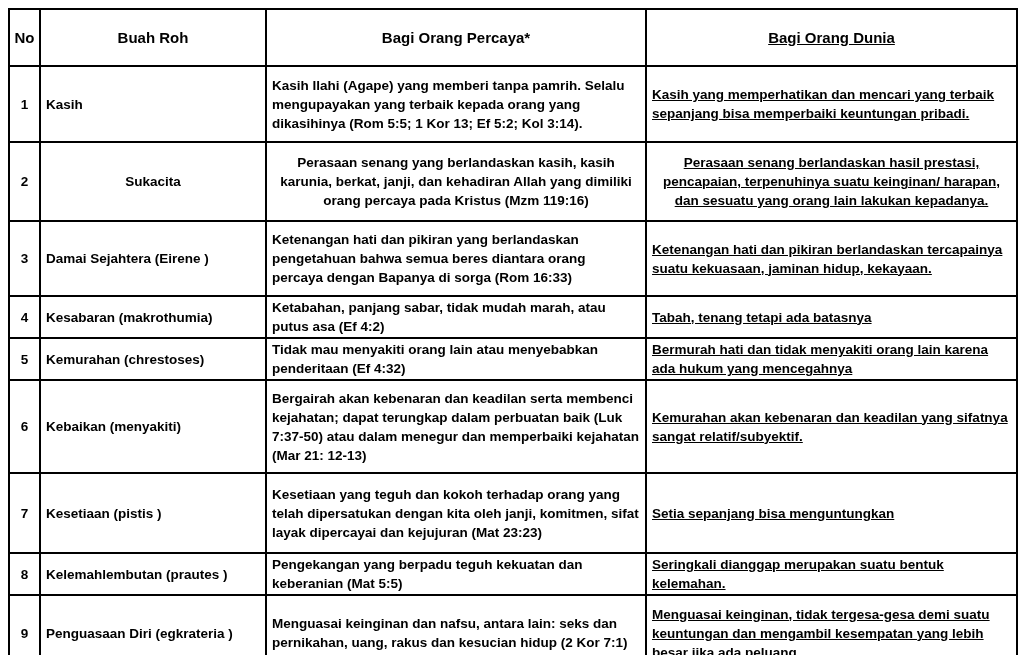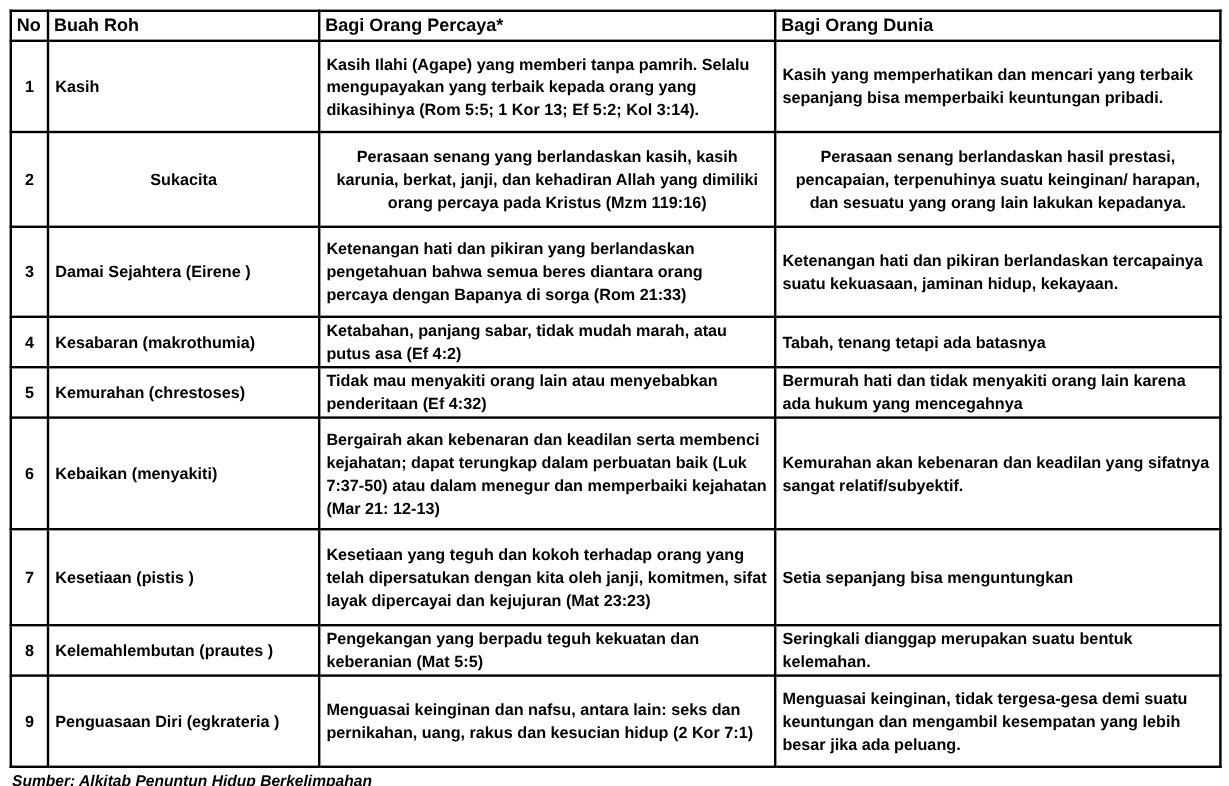--- a/index.html
+++ b/index.html
@@ -28,28 +28,28 @@
     border: 2px solid #000000;
     padding: 1px 5px;
     box-sizing: border-box;
     font-size: 13.5px;
     line-height: 19px;
     vertical-align: middle;
     overflow: hidden;
   }
   table.froh th {
     font-size: 15px;
-    text-align: left;
+    text-align: center;
     height: 24px;
-    padding: 2px 4px;
+    padding: 18px 4px;
   }
   .col-no { width: 31px; text-align: center; }
   .col-fruit { width: 226px; text-align: left; }
   .col-believer { width: 380px; text-align: left; }
-  .col-world { width: 371px; text-align: left; }
+  .col-world { width: 371px; text-align: left; text-decoration: underline; }
   .greek { }
   tr.r1 td { height: 76px; }
   tr.r2 td { height: 79px; text-align: center; }
   tr.r3 td { height: 75px; }
   tr.r4 td { height: 38px; }
   tr.r5 td { height: 39px; }
   tr.r6 td { height: 93px; }
   tr.r7 td { height: 80px; }
   tr.r8 td { height: 39px; }
   tr.r9 td { height: 76px; }
@@ -84,21 +84,21 @@
       </tr>
       <tr class="r2">
         <td class="col-no">2</td>
         <td class="col-fruit"><span>Sukacita</span> <span class="greek"></span></td>
         <td class="col-believer">Perasaan senang yang berlandaskan kasih, kasih karunia, berkat, janji, dan kehadiran Allah yang dimiliki orang percaya pada Kristus (Mzm 119:16)</td>
         <td class="col-world">Perasaan senang berlandaskan hasil prestasi, pencapaian, terpenuhinya suatu keinginan/ harapan, dan sesuatu yang orang lain lakukan kepadanya.</td>
       </tr>
       <tr class="r3">
         <td class="col-no">3</td>
         <td class="col-fruit"><span>Damai Sejahtera</span> <span class="greek">(Eirene )</span></td>
-        <td class="col-believer">Ketenangan hati dan pikiran yang berlandaskan pengetahuan bahwa semua beres diantara orang percaya dengan Bapanya di sorga (Rom 21:33)</td>
+        <td class="col-believer">Ketenangan hati dan pikiran yang berlandaskan pengetahuan bahwa semua beres diantara orang percaya dengan Bapanya di sorga (Rom 16:33)</td>
         <td class="col-world">Ketenangan hati dan pikiran berlandaskan tercapainya suatu kekuasaan, jaminan hidup, kekayaan.</td>
       </tr>
       <tr class="r4">
         <td class="col-no">4</td>
         <td class="col-fruit"><span>Kesabaran</span> <span class="greek">(makrothumia)</span></td>
         <td class="col-believer">Ketabahan, panjang sabar, tidak mudah marah, atau putus asa (Ef 4:2)</td>
         <td class="col-world">Tabah, tenang tetapi ada batasnya</td>
       </tr>
       <tr class="r5">
         <td class="col-no">5</td>

